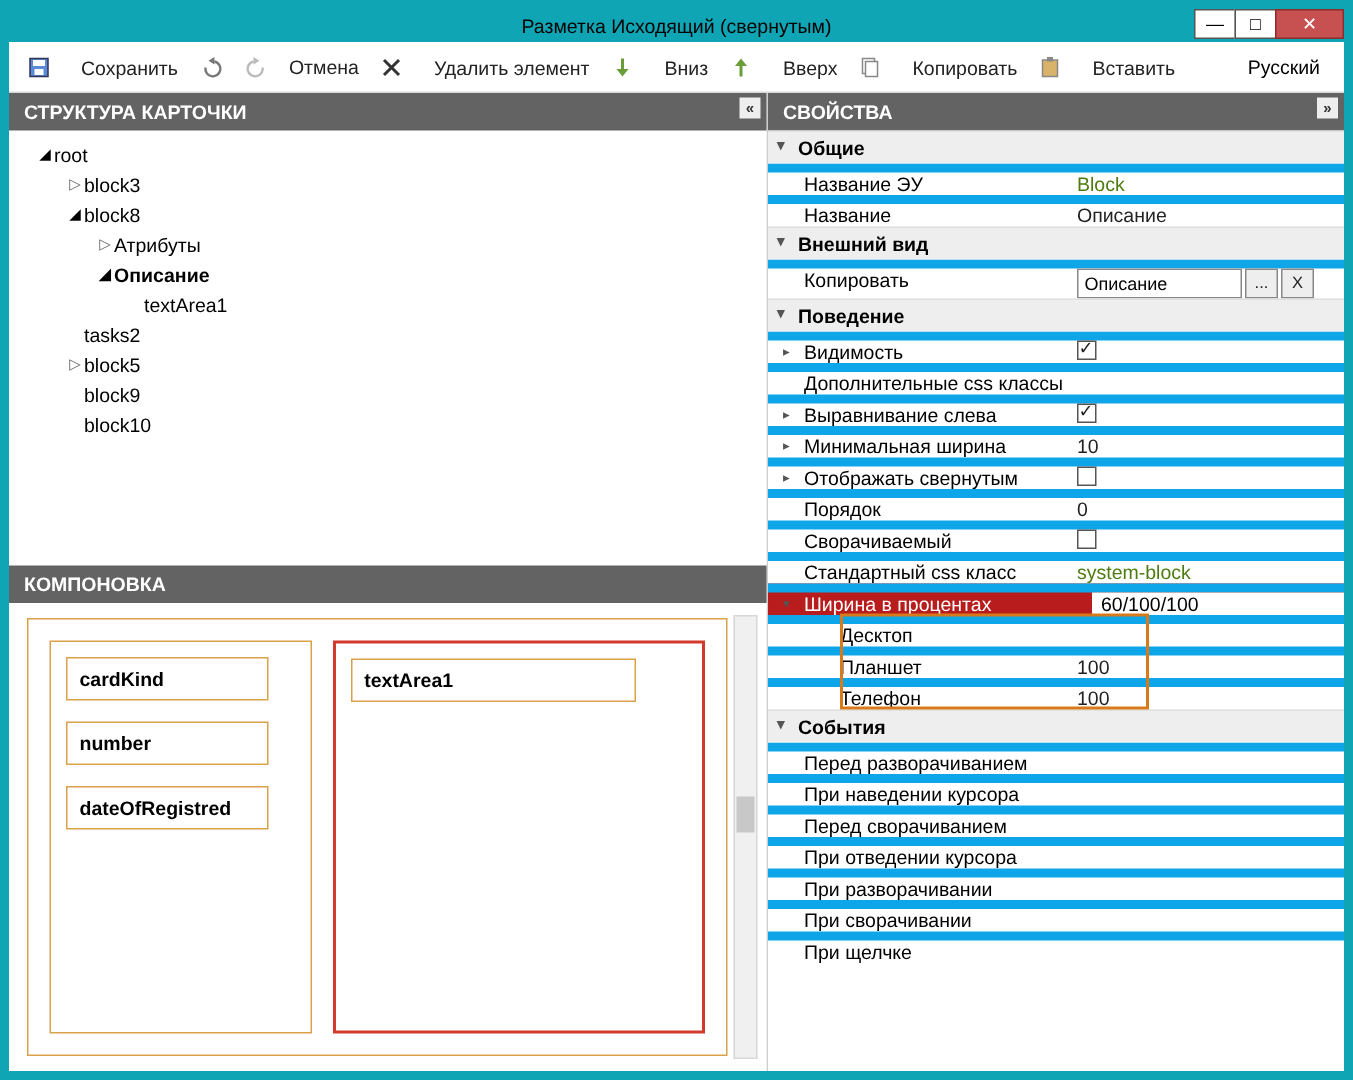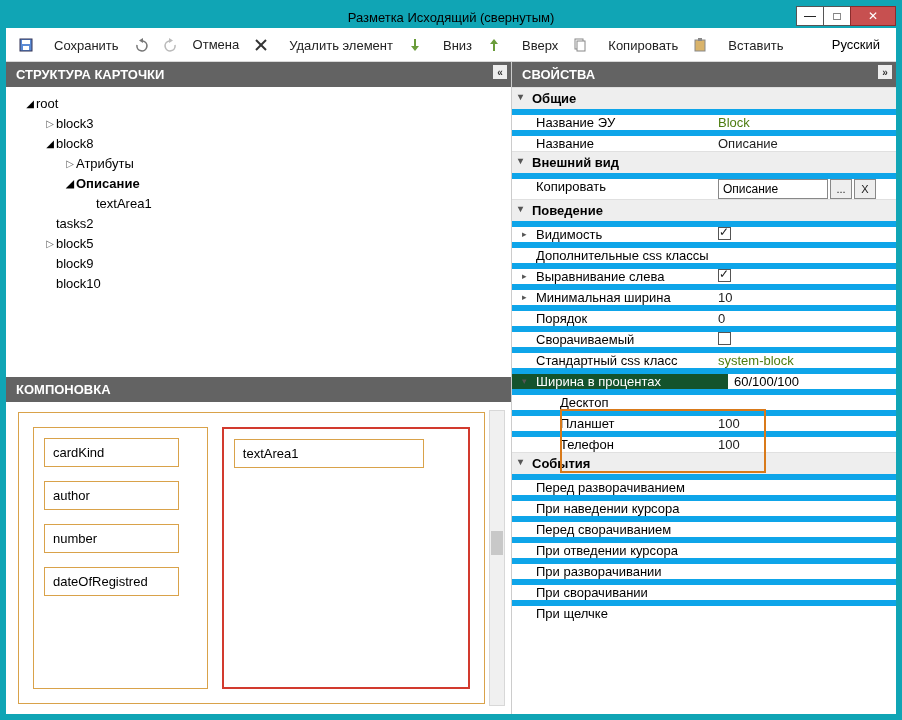--- a/index.html
+++ b/index.html
@@ -19,40 +19,40 @@
   .left { width: 506px; border-right: 1px solid #ccc; display: flex; flex-direction: column; min-height: 0; }
   .right { flex: 1; display: flex; flex-direction: column; min-height: 0; position: relative; }
   .panel-header { background: #636363; color: #fff; font-weight: bold; font-size: 13px; padding: 5px 10px; display: flex; align-items: center; position: relative; }
   .panel-header .hdr-chev { position: absolute; right: 4px; top: 3px; width: 14px; height: 14px; background: #eee; color: #333; font-size: 10px; display:flex; align-items:center; justify-content:center; cursor:pointer;}
   .tree { flex: 0 0 290px; overflow: auto; background: #fff; padding: 6px 4px; }
   .tree-row { display: flex; align-items: center; height: 20px; cursor: pointer; }
   .tree-row .arrow { width: 12px; text-align: center; color: #666; font-size: 10px; }
   .tree-row .arrow.open { color: #000; }
   .tree-row.sel { font-weight: bold; }
   .layout-panel { flex: 1; display: flex; flex-direction: column; min-height: 0; }
-  .canvas-wrap { flex: 1; position: relative; background: #fff; overflow: hidden; }
+  .canvas-wrap { flex: 1; position: relative; background: #fff; overflow: hidden; font-weight: bold; }
   .canvas { position: absolute; left: 12px; top: 10px; right: 26px; bottom: 10px; }
   .block-outer { border: 1px solid #d9a24a; padding: 14px; display: flex; gap: 14px; height: 100%; }
   .col { display: flex; flex-direction: column; gap: 14px; }
   .col.left-col { width: 40%; border: 1px solid #d9a24a; padding: 10px 10px; }
   .col.right-col { flex: 1; border: 2px solid #d23a2e; padding: 10px 10px; }
   .field { border: 1px solid #d9a24a; padding: 6px 8px; font-size: 13px; background: #fff; width: 135px; }
   .field.wide { width: 190px; }
   .scroll-v { position: absolute; right: 6px; top: 8px; bottom: 8px; width: 16px; background: #f0f0f0; border: 1px solid #d8d8d8; }
   .scroll-v .thumb { position: absolute; left: 1px; right: 1px; top: 120px; height: 24px; background: #c8c8c8; }
   .props { flex: 1; overflow: auto; background: #fff; }
   .prop-group { background: #eee; font-weight: bold; padding: 3px 6px 3px 20px; position: relative; border-top: 1px solid #e0e0e0; }
   .prop-group::before { content: "▾"; position: absolute; left: 6px; top: 3px; font-size: 10px; color: #555; }
   .prop-row { display: flex; align-items: flex-start; height: 21px; border-top: 6px solid #0ea5e9; }
   .prop-row .label { width: 200px; padding-left: 24px; position: relative; }
   .prop-row .label.exp::before { content: "▸"; position: absolute; left: 10px; top: 2px; font-size: 9px; color: #555; }
   .prop-row .label.exp.open::before { content: "▾"; }
   .prop-row .val { flex: 1; padding-left: 6px; color: #222; }
   .prop-row .val.gray { color: #4d7c0f; }
-  .prop-row.sel { background: #14532d; color: #fff; }
+  .prop-row.sel { background: #b91c1c; color: #fff; }
   .prop-row.sel .val { background: #fff; color: #000; margin-left: 16px; padding-left: 6px;}
   .prop-row .cb { width: 13px; height: 13px; border: 1px solid #555; display: inline-block; position: relative; }
   .prop-row .cb.on::after { content: "✓"; position: absolute; left: 0; top: -3px; font-size: 12px; }
   .sub-box { border: 2px solid #d97a1a; position: absolute; left: 554px; top: 403px; width: 206px; height: 64px; pointer-events: none; }
   .hdr-input { display: flex; gap: 2px; align-items: center; }
   .hdr-input input { width: 110px; height: 20px; border: 1px solid #888; padding: 0 4px; font-size: 12px; }
   .hdr-input .btn { width: 22px; height: 20px; border: 1px solid #888; background: #eee; font-size: 11px; cursor: pointer; text-align:center; line-height:18px;}
   .prop-row.indent2 .label { padding-left: 48px; }
 </style>
 </head>
@@ -180,21 +180,20 @@
 
       <div class="layout-panel">
         <div class="panel-header">
             <span>КОМПОНОВКА</span>
           </div>
         <div class="canvas-wrap">
           <div class="canvas">
             <div class="block-outer">
               <div class="col left-col">
                 <div class="field">cardKind</div>
-                <div class="field">author</div>
                 <div class="field">number</div>
                 <div class="field">dateOfRegistred</div>
               </div>
               <div class="col right-col">
                 <div class="field wide">textArea1</div>
               </div>
             </div>
           </div>
           <div class="scroll-v">
               <div class="thumb"></div>
@@ -241,20 +240,24 @@
           </div>
         <div class="prop-row">
             <div class="label exp">Выравнивание слева</div>
             <div class="val"><span class="cb on"></span></div>
           </div>
         <div class="prop-row">
             <div class="label exp">Минимальная ширина</div>
             <div class="val">10</div>
           </div>
         <div class="prop-row">
+            <div class="label exp">Отображать свернутым</div>
+            <div class="val"><span class="cb"></span></div>
+          </div>
+        <div class="prop-row">
             <div class="label">Порядок</div>
             <div class="val">0</div>
           </div>
         <div class="prop-row">
             <div class="label">Сворачиваемый</div>
             <div class="val"><span class="cb"></span></div>
           </div>
         <div class="prop-row">
             <div class="label">Стандартный css класс</div>
             <div class="val gray">system-block</div>

